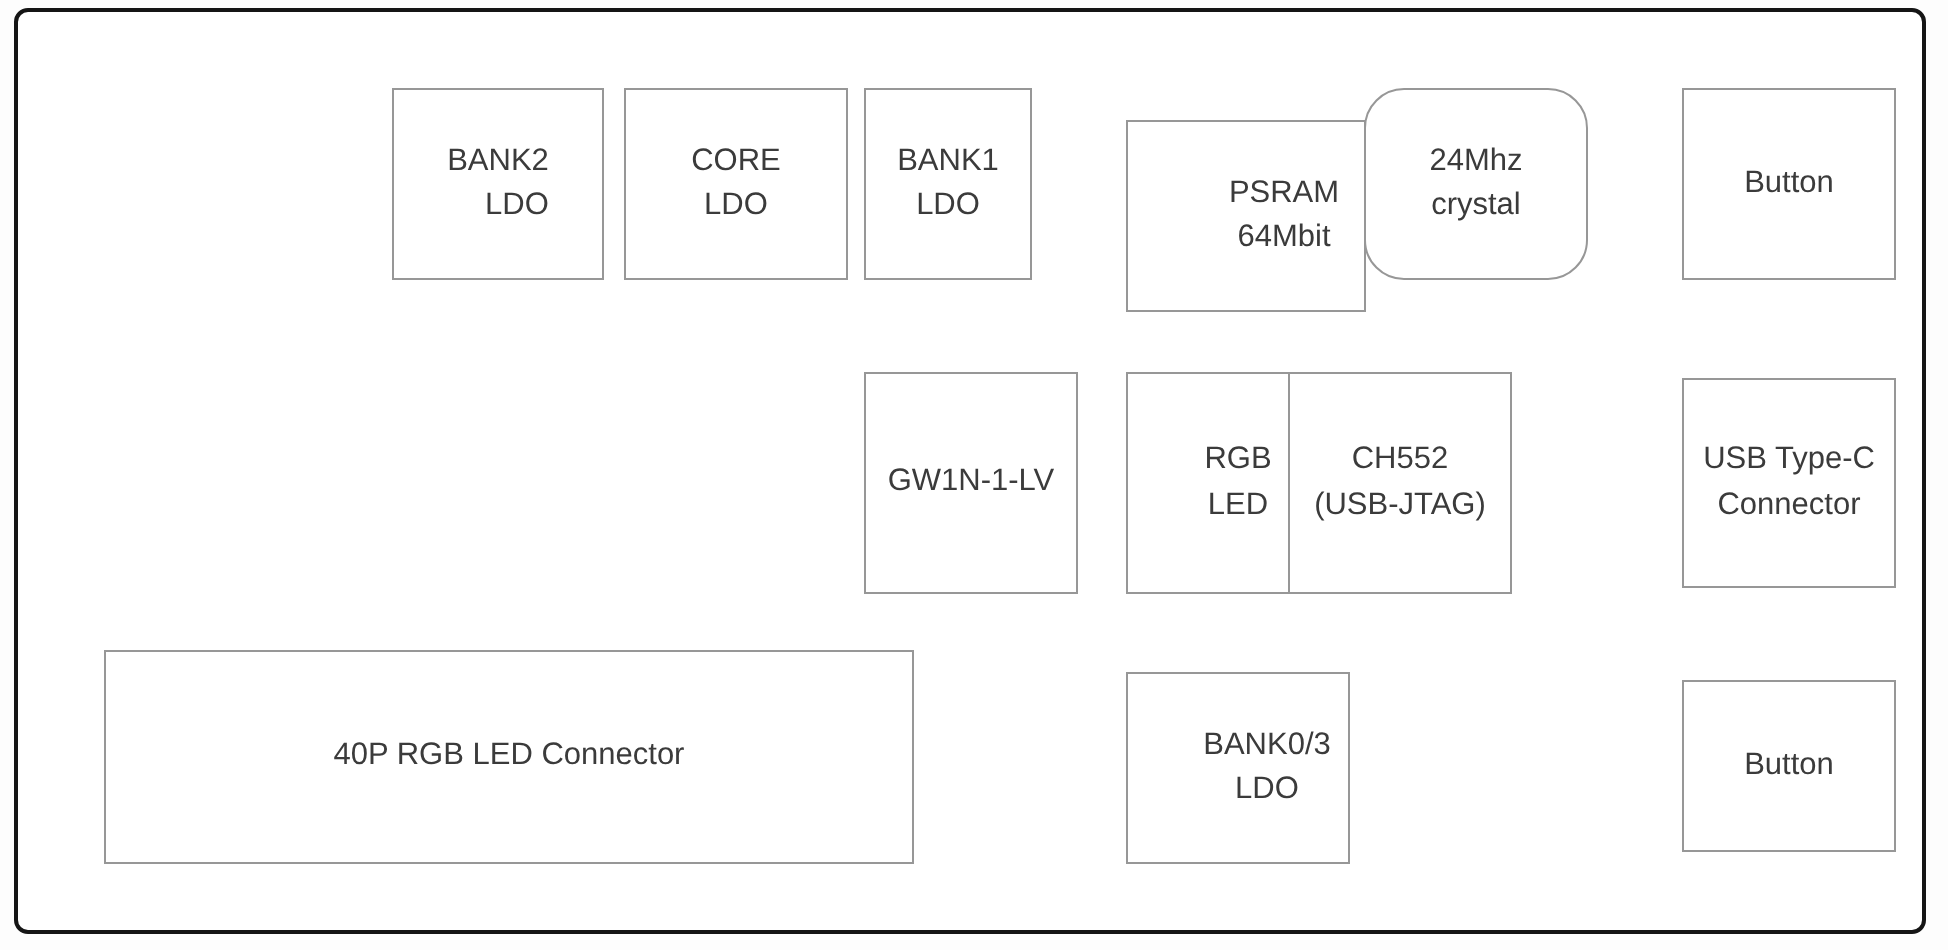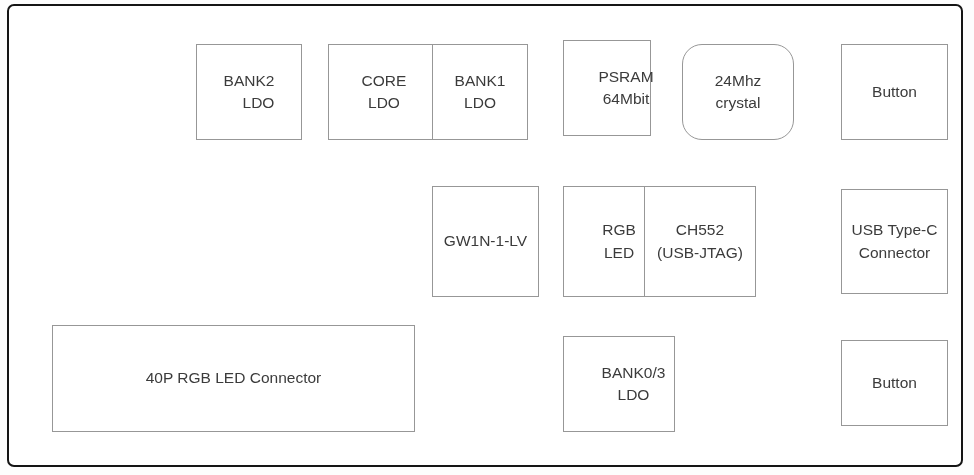--- a/index.html
+++ b/index.html
@@ -45,44 +45,44 @@
 </head>
 <body>
 
 <div class="stage">
   <div class="frame"></div>
 
 
   <div class="block" style="left:196px; top:44px; width:106px; height:96px;text-align:right;">BANK2
 LDO</div>
 
-  <div class="block" style="left:312px; top:44px; width:112px; height:96px;margin-left:16px;">CORE
+  <div class="block" style="left:312px; top:44px; width:112px; height:96px;">CORE
 LDO</div>
 
-  <div class="block" style="left:432px; top:44px; width:96px; height:96px;">BANK1
+  <div class="block" style="left:432px; top:44px; width:84px; height:96px;">BANK1
 LDO</div>
 
-  <div class="block" style="left:563px; top:40px; width:88px; height:96px;padding-left:40px;">PSRAM
+  <div class="block" style="left:563px; top:60px; width:120px; height:96px;padding-left:40px;">PSRAM
 64Mbit</div>
 
   <div class="block" style="left:682px; top:44px; width:112px; height:96px;border-radius:20px;">24Mhz
 crystal</div>
 
   <div class="block" style="left:841px; top:44px; width:107px; height:96px;">Button</div>
 
   <div class="block" style="left:432px; top:186px; width:107px; height:111px;">GW1N-1-LV</div>
 
   <div class="block" style="left:563px; top:186px; width:112px; height:111px;text-align:center;">RGB
 LED</div>
 
   <div class="block" style="left:644px; top:186px; width:112px; height:111px;">CH552
 (USB-JTAG)</div>
 
   <div class="block" style="left:841px; top:189px; width:107px; height:105px;">USB Type-C
 Connector</div>
 
-  <div class="block" style="left:52px;  top:325px; width:363px; height:107px;">40P RGB LED Connector</div>
+  <div class="block" style="left:52px;  top:325px; width:405px; height:107px;">40P RGB LED Connector</div>
 
   <div class="block" style="left:563px; top:336px; width:112px; height:96px;padding-left:31px;">BANK0/3
 LDO</div>
 
   <div class="block" style="left:841px; top:340px; width:107px; height:86px;">Button</div>
 </div>
 
 </body></html>

